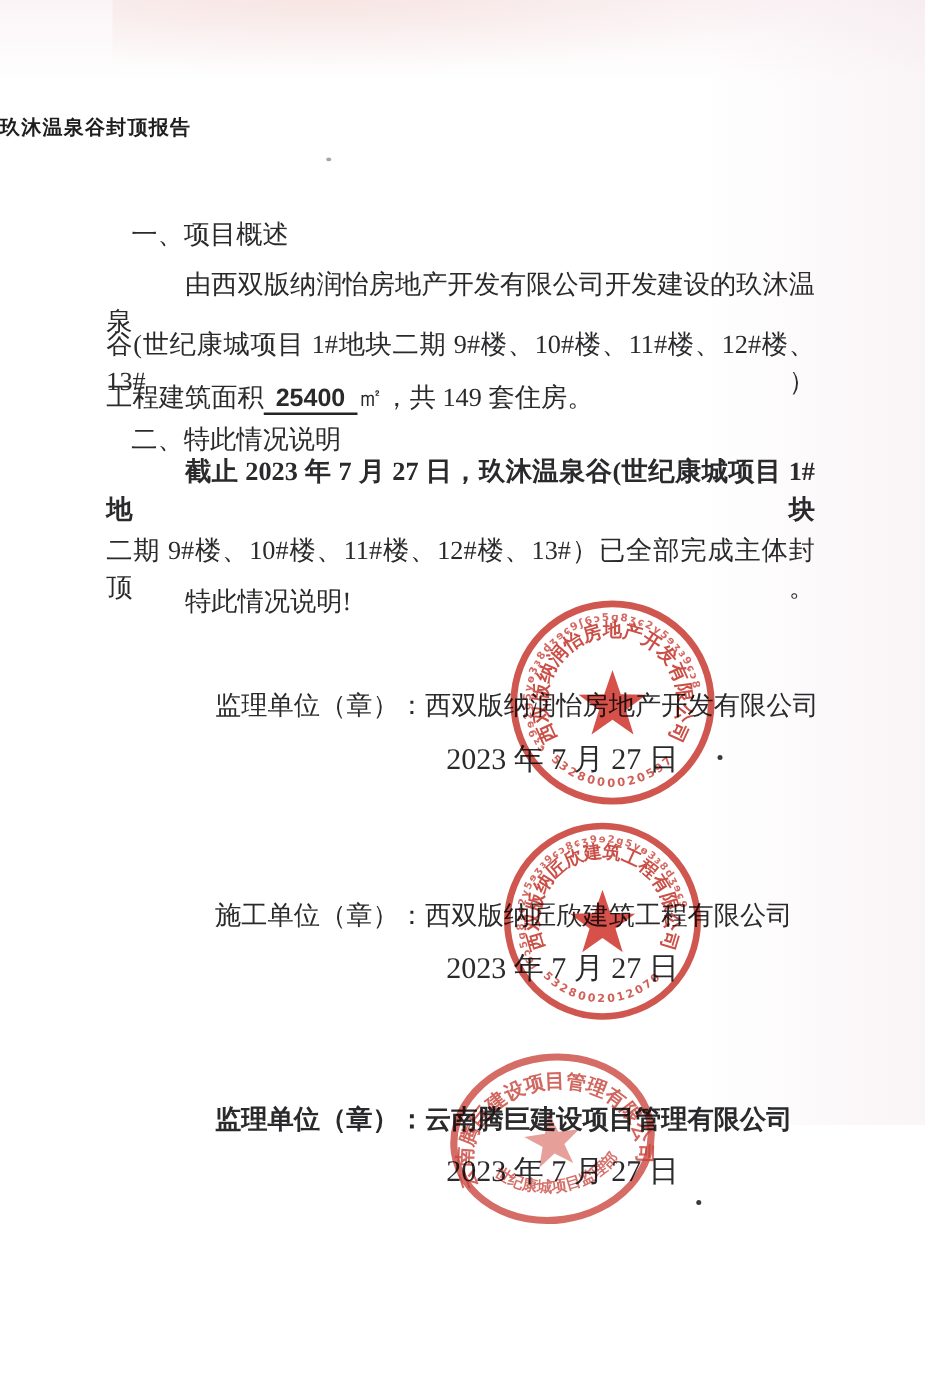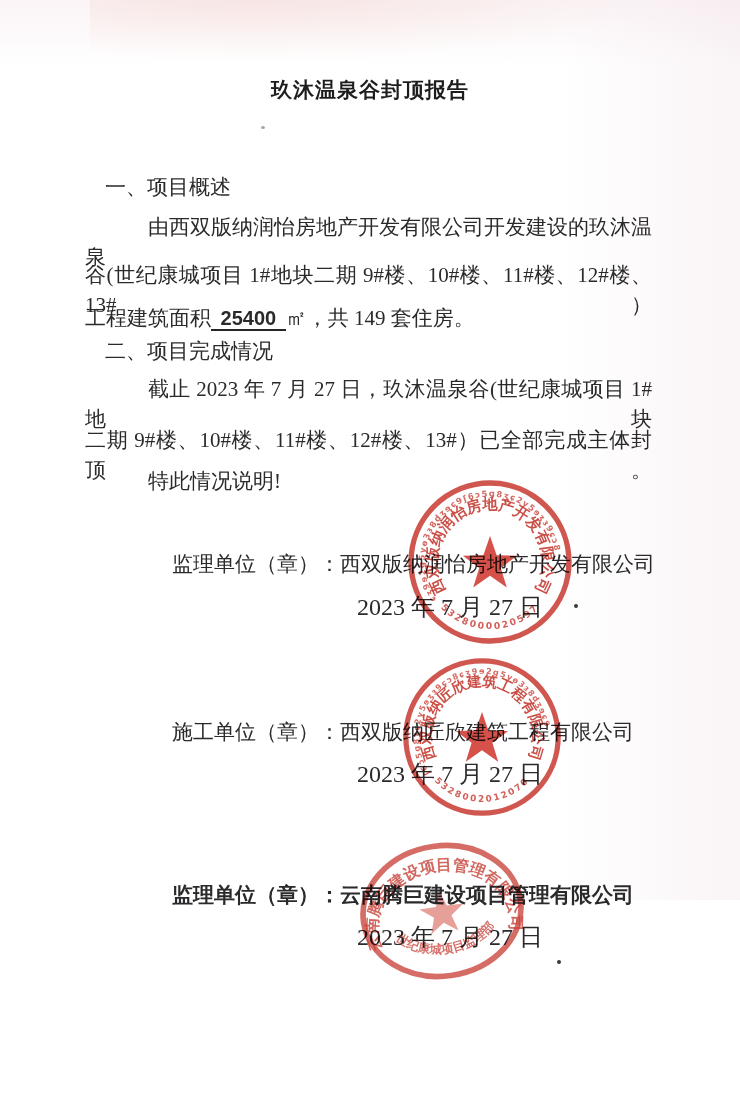--- a/index.html
+++ b/index.html
@@ -10,23 +10,23 @@
       #ffffff;
     font-family:"Liberation Serif","DejaVu Serif",serif;
     color:#2a2a2c;
   }
   .tint{position:absolute;pointer-events:none;}
   .tint-top{left:90px;top:0;width:560px;height:60px;
     background:radial-gradient(ellipse at 30% 0%, rgba(225,160,140,.18), rgba(255,255,255,0) 70%);}
   .tint-side{right:0;top:0;width:180px;height:900px;
     background:linear-gradient(270deg, rgba(240,225,232,.35), rgba(255,255,255,0));}
   .title{
-    position:absolute;left:0;top:76px;width:740px;text-align:center;
+    position:absolute;left:0;top:92px;width:740px;text-align:left;
     font-family:"Liberation Sans","DejaVu Sans",sans-serif;
-    font-weight:700;font-size:21px;letter-spacing:1px;color:#1d1d1f;
+    font-weight:700;font-size:16px;letter-spacing:1px;color:#1d1d1f;
   }
   .line{position:absolute;left:85px;width:567px;font-size:21px;line-height:30px;white-space:nowrap;}
   .wrapline{white-space:normal;}
   .justify{text-align:justify;text-align-last:justify;}
   .indent{text-indent:63px;}
   .heading{left:105px;}
   .uline{
     border-bottom:2px solid #252527;padding:0 4px;
     font-family:"Liberation Sans","DejaVu Sans",sans-serif;
     font-weight:700;font-size:20px;
@@ -58,22 +58,22 @@
   <div class="tint tint-side"></div>
 
   <div class="title">玖沐温泉谷封顶报告</div>
   <div class="speck" style="left:261px;top:126px;width:4px;height:3px;opacity:.45;"></div>
 
   <div class="line wrapline justify indent" style="top:212px;">由西双版纳润怡房地产开发有限公司开发建设的玖沐温泉</div>
   <div class="line heading" style="top:172px;">一、项目概述</div>
   <div class="line wrapline justify" style="top:260px;">谷(世纪康城项目 1#地块二期 9#楼、10#楼、11#楼、12#楼、13#）</div>
   <div class="line" style="top:303px;"><span>工程建筑面积</span><span class="uline"> 25400 </span><span>㎡，共 149 套住房。</span></div>
 
-  <div class="line heading" style="top:336px;">二、项目完成情况</div>
-  <div class="line wrapline justify indent" style="top:374px;">截止 2023 年 7 月 27 日，玖沐温泉谷(世纪康城项目 1#地块</div>
+  <div class="line heading" style="top:336px;">二、特此情况说明</div>
+  <div class="line wrapline justify indent" style="top:362px;font-weight:bold;">截止 2023 年 7 月 27 日，玖沐温泉谷(世纪康城项目 1#地块</div>
   <div class="line wrapline justify" style="top:425px;">二期 9#楼、10#楼、11#楼、12#楼、13#）已全部完成主体封顶。</div>
   <div class="line indent" style="top:466px;">特此情况说明!</div>
 
   <div class="sig-label" style="top:550px;"><span>监理单位（章）：</span><span>西双版纳润怡房地产开发有限公司</span></div>
   <div class="sig-date" style="top:591px;">2023 年 7 月 27 日</div>
   <div class="speck" style="left:574px;top:604px;width:4px;height:4px;"></div>
 
   <div class="seal" style="left:406px;top:478px;width:168px;height:168px;">
     <svg viewBox="0 0 200 200">
       <defs>

